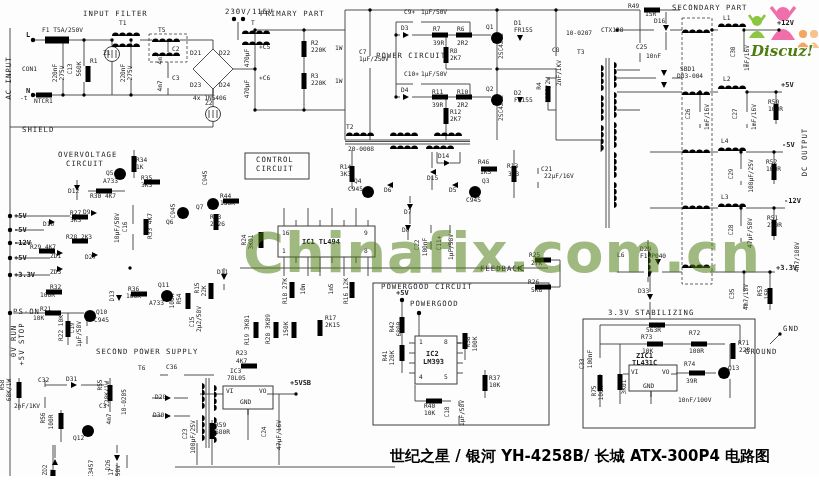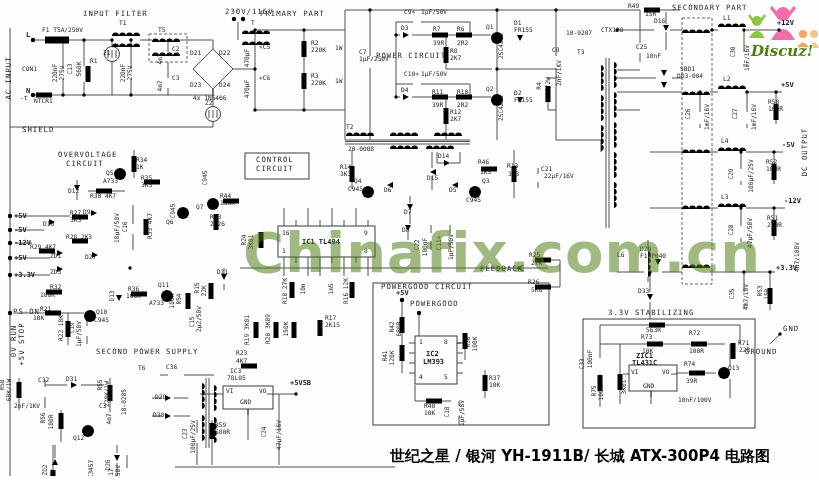--- a/index.html
+++ b/index.html
@@ -771,14 +771,14 @@
         <use href="#g-colv" transform="translate(648,264)"></use>
         <use href="#g-colv" transform="translate(202,396)"></use>
         <use href="#g-colv" transform="translate(202,428)"></use>
         <use href="#g-colv" transform="translate(214,398)"></use>
         <use href="#g-colv" transform="translate(214,430)"></use>
       </g>
     </svg>
 
   <div class="watermark">Chinafix.com.cn</div>
   <div class="discuz-text">Discuz!</div>
-  <div class="title">世纪之星 / 银河 YH-1911B/ 长城 ATX-300P4  电路图</div>
+  <div class="title">世纪之星 / 银河 YH-4258B/ 长城 ATX-300P4  电路图</div>
 </div>
 
 </body></html>

